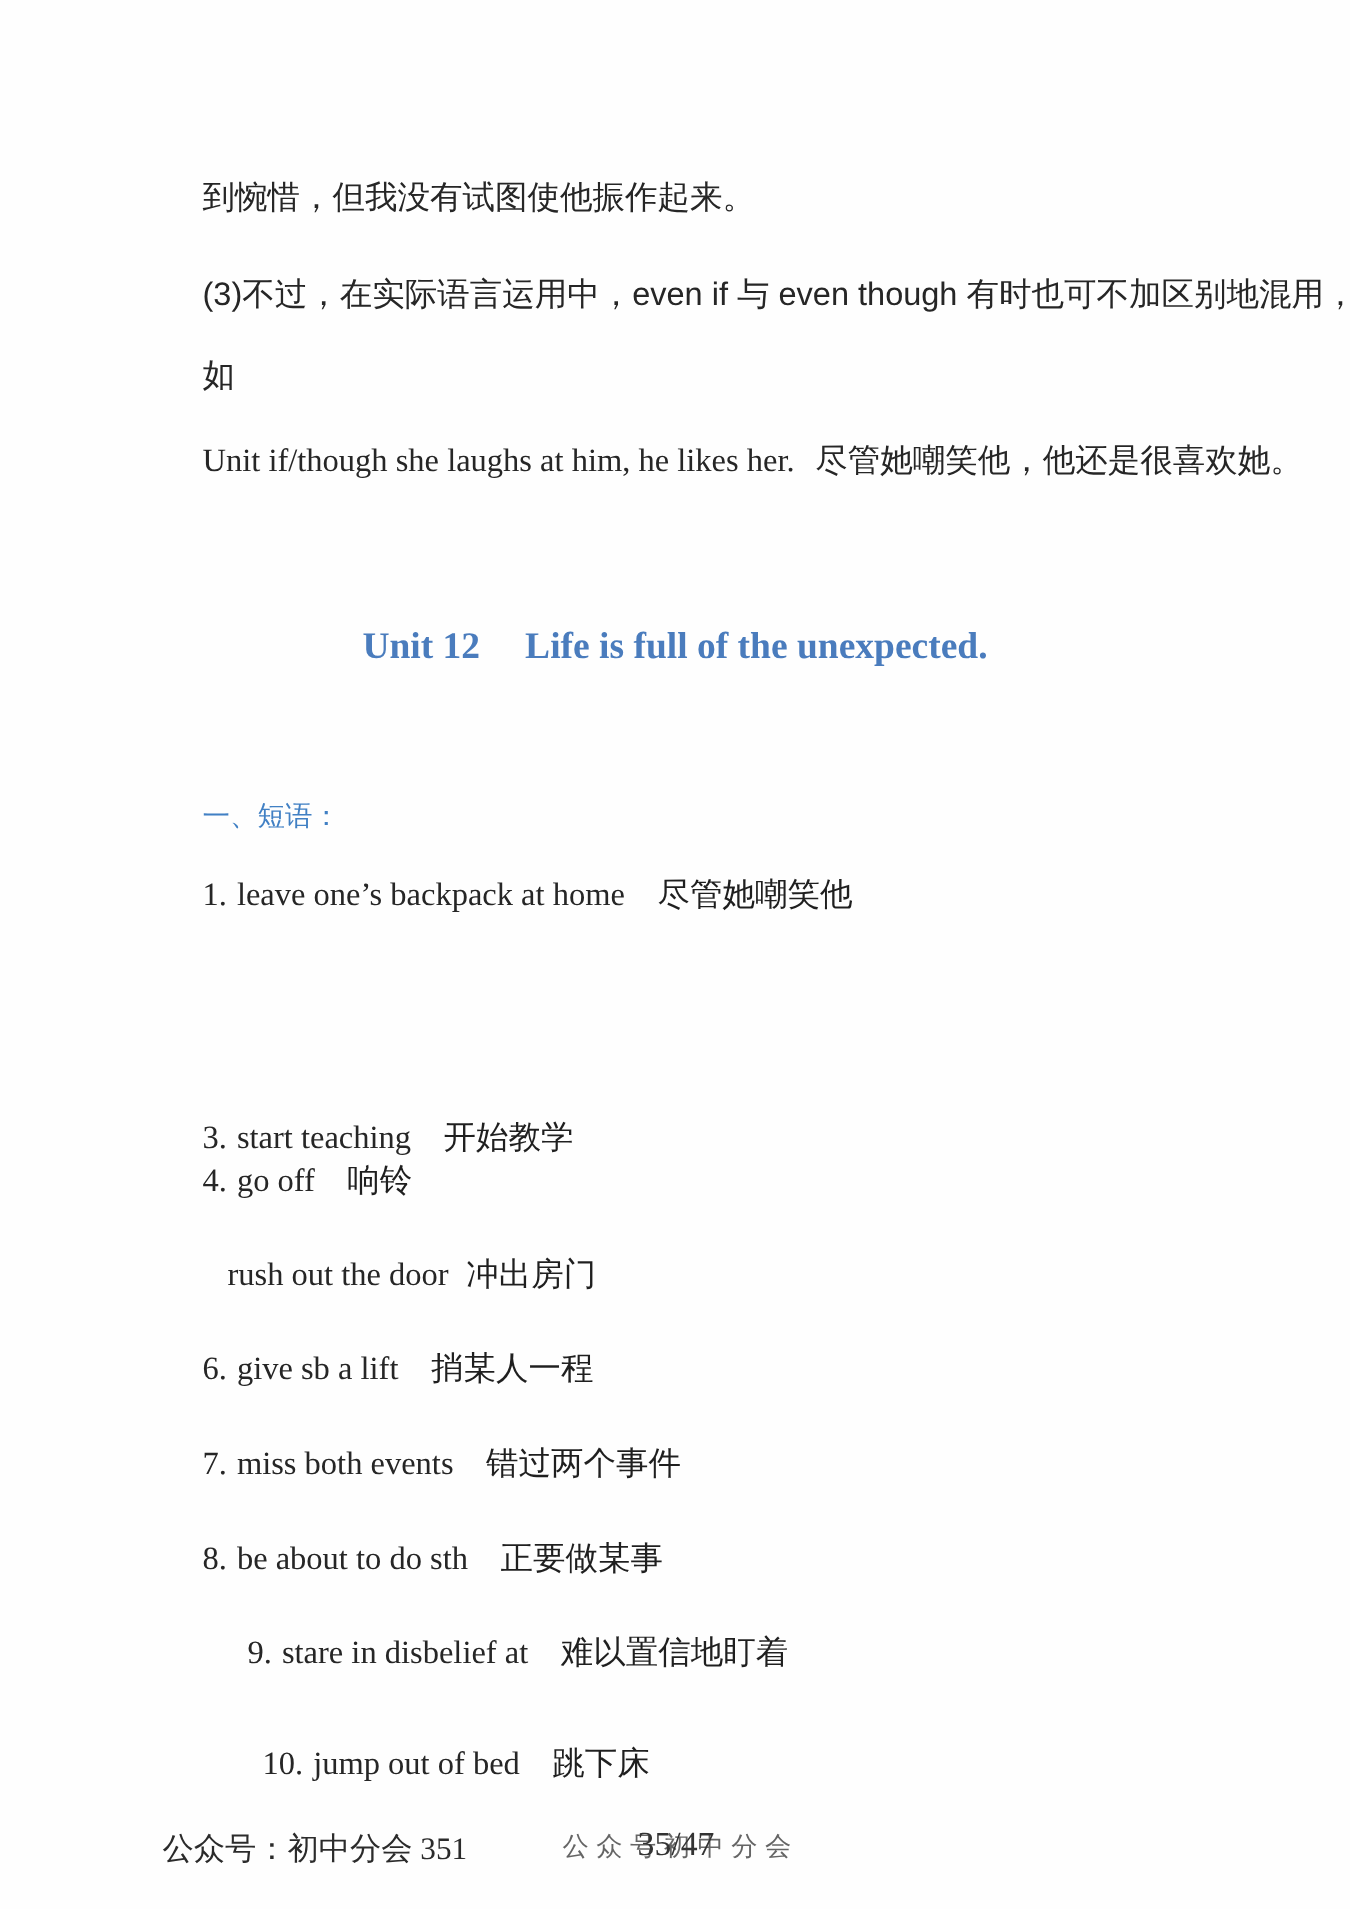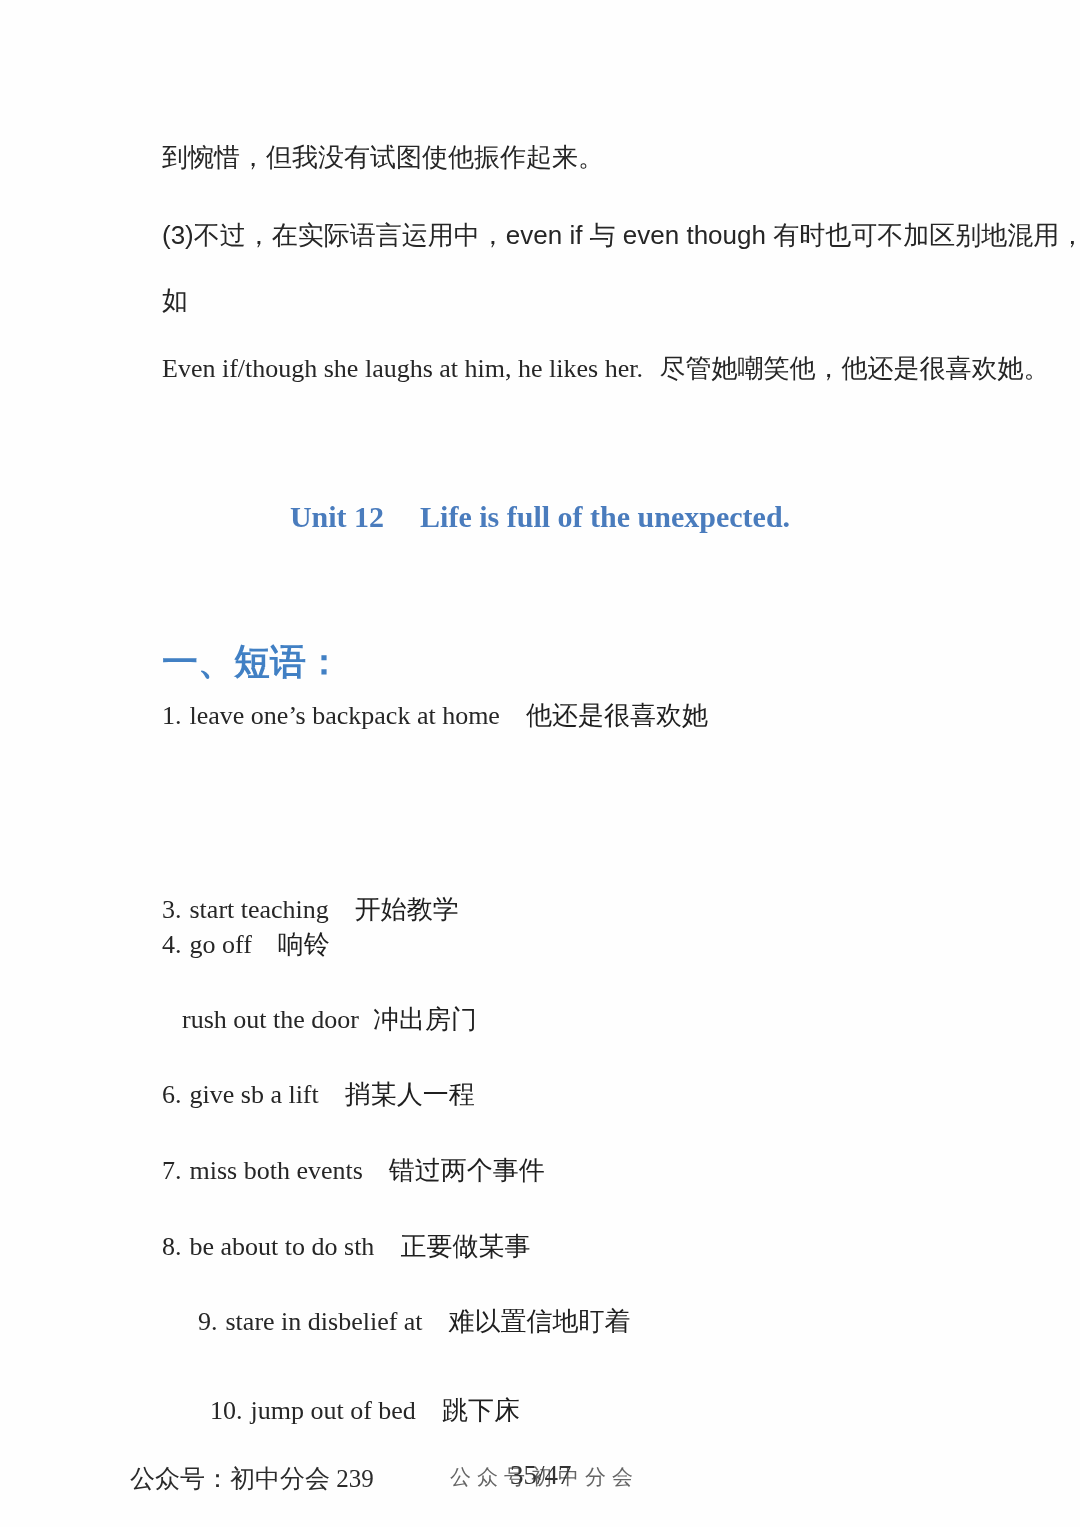--- a/index.html
+++ b/index.html
@@ -40,22 +40,22 @@
     font-weight: bold;
     font-size: 30px;
     color: #4a7cbd;
     font-family: "Liberation Serif", "DejaVu Serif", serif;
   }
   .unit-heading .unit-title {
     margin-left: 36px;
   }
   .section-label {
     top: 638px;
-    font-weight: bold;
-    font-size: 36px;
+    font-weight: normal;
+    font-size: 22px;
     color: #4180c4;
     font-family: "Liberation Sans", "DejaVu Sans", sans-serif;
   }
   .phrase-line {
     font-size: 26px;
   }
   .phrase-line .num {
     font-family: "Liberation Serif", "DejaVu Serif", serif;
     margin-right: 8px;
   }
@@ -104,32 +104,32 @@
 
 <div class="page">
 
   <div class="abs intro-line zh-text" style="top:143px;">到惋惜，但我没有试图使他振作起来。</div>
 
   <div class="abs intro-line zh-text" style="top:221px;">(3)不过，在实际语言运用中，even if 与 even though 有时也可不加区别地混用，</div>
 
   <div class="abs intro-line zh-text" style="top:286px;">如</div>
 
   <div class="abs intro-line" style="top:354px;">
-    <span class="en-text">Even if/though she laughs at him, he likes her.</span>
+    <span class="en-text">Unit if/though she laughs at him, he likes her.</span>
     <span class="zh-text" style="margin-left:10px;">尽管她嘲笑他，他还是很喜欢她。</span>
   </div>
 
   <div class="unit-heading">
     <span class="unit-num">Unit 12</span><span class="unit-title">Life is full of the unexpected.</span>
   </div>
 
   <div class="abs section-label">一、短语：</div>
 
   <div class="abs phrase-line" style="top:698px;">
-    <span class="num">1.</span><span class="en">leave one’s backpack at home</span><span class="zh">他还是很喜欢她</span>
+    <span class="num">1.</span><span class="en">leave one’s backpack at home</span><span class="zh">尽管她嘲笑他</span>
   </div>
 
 
   <div class="abs phrase-line" style="top:844px;margin-top:48px;">
     <span class="num">3.</span><span class="en">start teaching</span><span class="zh">开始教学</span>
   </div>
 
   <div class="abs phrase-line" style="top:927px;">
     <span class="num">4.</span><span class="en">go off</span><span class="zh">响铃</span>
   </div>
@@ -151,19 +151,19 @@
   </div>
 
   <div class="abs phrase-line" style="top:1304px;margin-left:36px;">
     <span class="num">9.</span><span class="en">stare in disbelief at</span><span class="zh">难以置信地盯着</span>
   </div>
 
   <div class="abs phrase-line" style="top:1393px;margin-left:48px;">
     <span class="num">10.</span><span class="en">jump out of bed</span><span class="zh">跳下床</span>
   </div>
 
-  <div class="abs footer-left zh-text">公众号：初中分会  239</div>
+  <div class="abs footer-left zh-text">公众号：初中分会  351</div>
 
   <div class="footer-watermark">公众号初中分会</div>
 
   <div class="footer-page">35/47</div>
 
 </div>
 
 </body></html>

